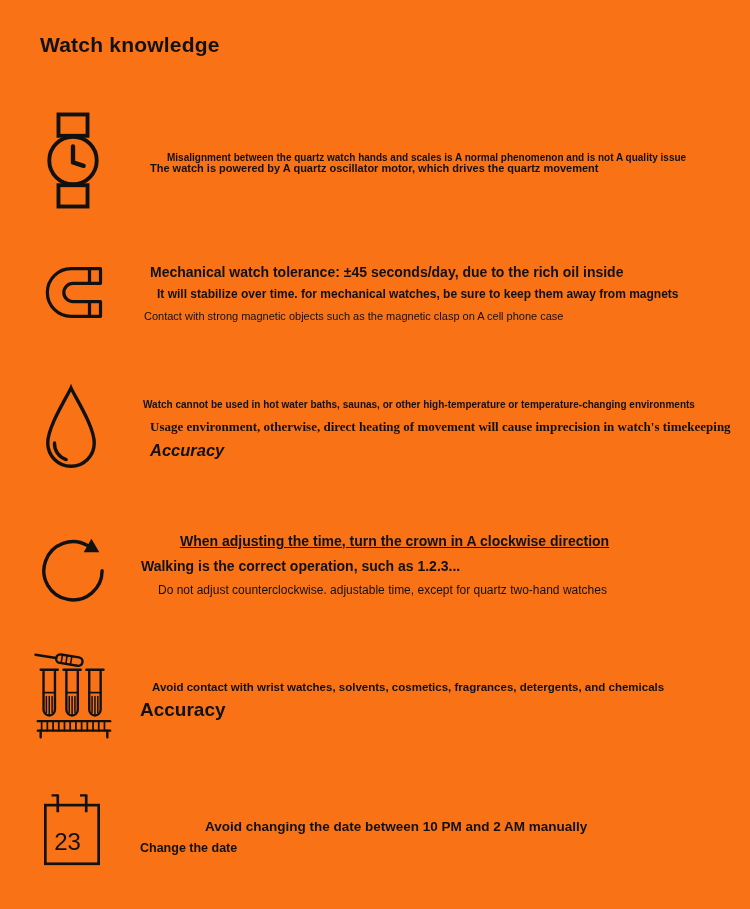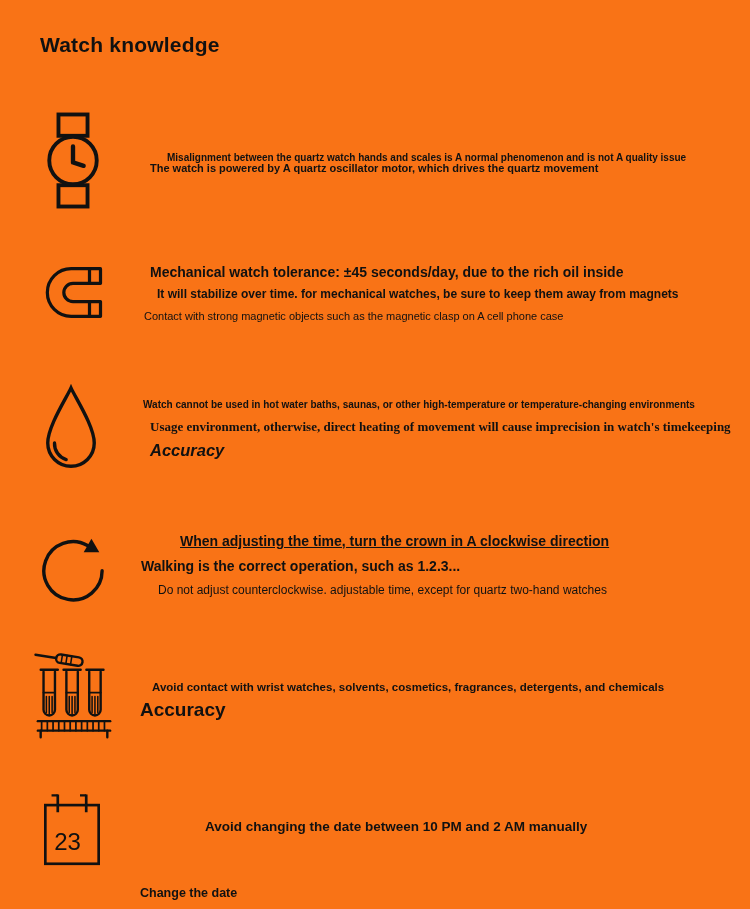--- a/index.html
+++ b/index.html
@@ -102,16 +102,16 @@
   <section>
     <div class="icon" style="left:40px;top:789px;width:64px;height:82px;text-decoration:underline;">
       <svg viewBox="0 0 72 92" fill="none" stroke="#111" stroke-width="3">
         <rect x="6" y="18" width="60" height="66"></rect>
         <path d="M20 6 V26 M52 6 V26"></path>
         <path d="M13 7 H20 M45 7 H52" stroke-width="2.4"></path>
         <text x="16" y="69" font-size="27" fill="#111" stroke="none" font-family="'Liberation Sans',sans-serif">23</text>
       </svg>
     </div>
     <div class="ln b" style="left:205px;top:819px;font-size:13.5px;">Avoid changing the date between 10 PM and 2 AM manually</div>
-    <div class="ln b" style="left:140px;top:886px;font-size:12.5px;">Change the date</div>
+    <div class="ln b" style="left:140px;top:841px;font-size:12.5px;">Change the date</div>
   </section>
 
 </div>
 
 </body></html>

